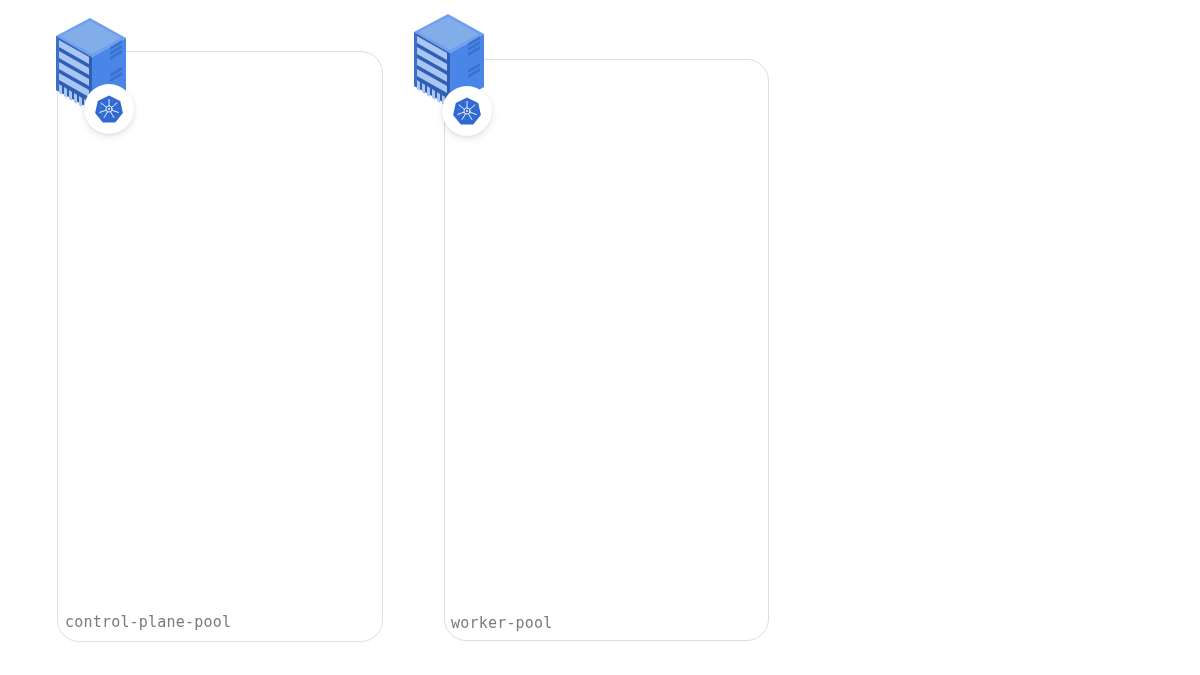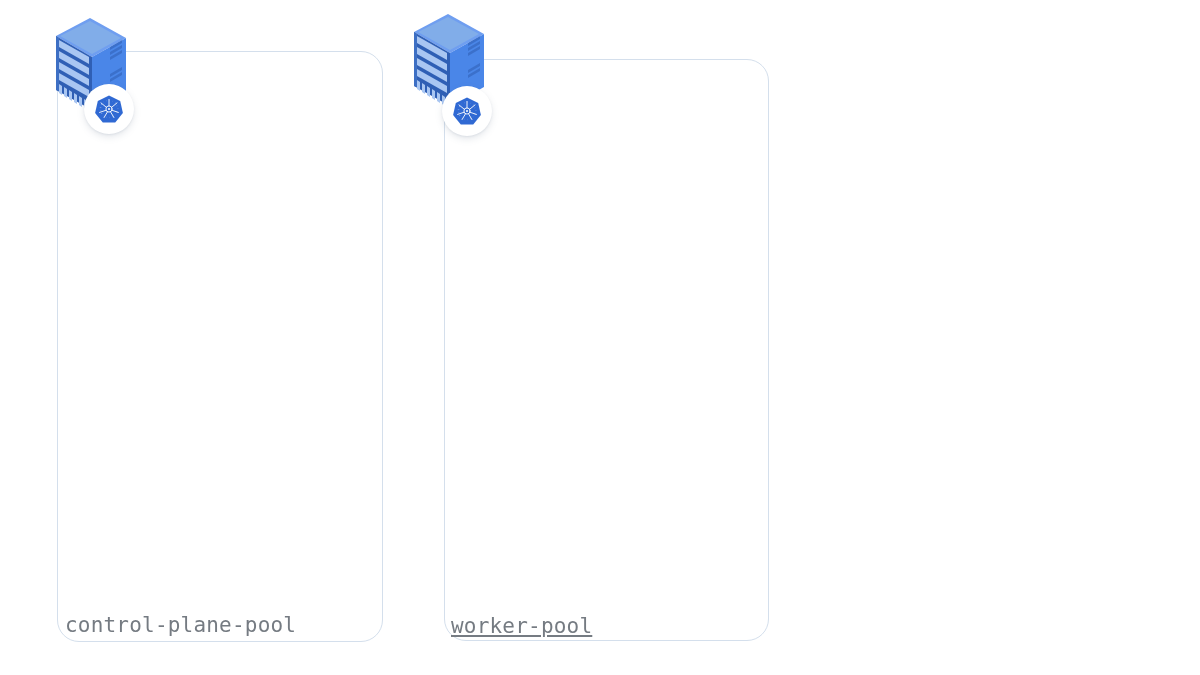--- a/index.html
+++ b/index.html
@@ -38,33 +38,32 @@
     left: 444px;
     top: 59px;
     width: 325px;
     height: 582px;
   }
 
   
   .pool-label {
     position: absolute;
     font-family: "DejaVu Sans Mono", "Liberation Mono", monospace;
-    font-size: 21px;
+    font-size: 15px;
     letter-spacing: 0.2px;
     color: #757b82;
     white-space: nowrap;
   }
   .pool-label.control {
     left: 65px;
     top: 613px;
   }
   .pool-label.worker {
     left: 451px;
     top: 614px;
-    text-decoration: underline;
   }
 
   
   .server-graphic {
     position: absolute;
     width: 86px;
     height: 112px;
   }
   .server-graphic.control { left: 48px; top: 10px; }
   .server-graphic.worker  { left: 406px; top: 6px; }

